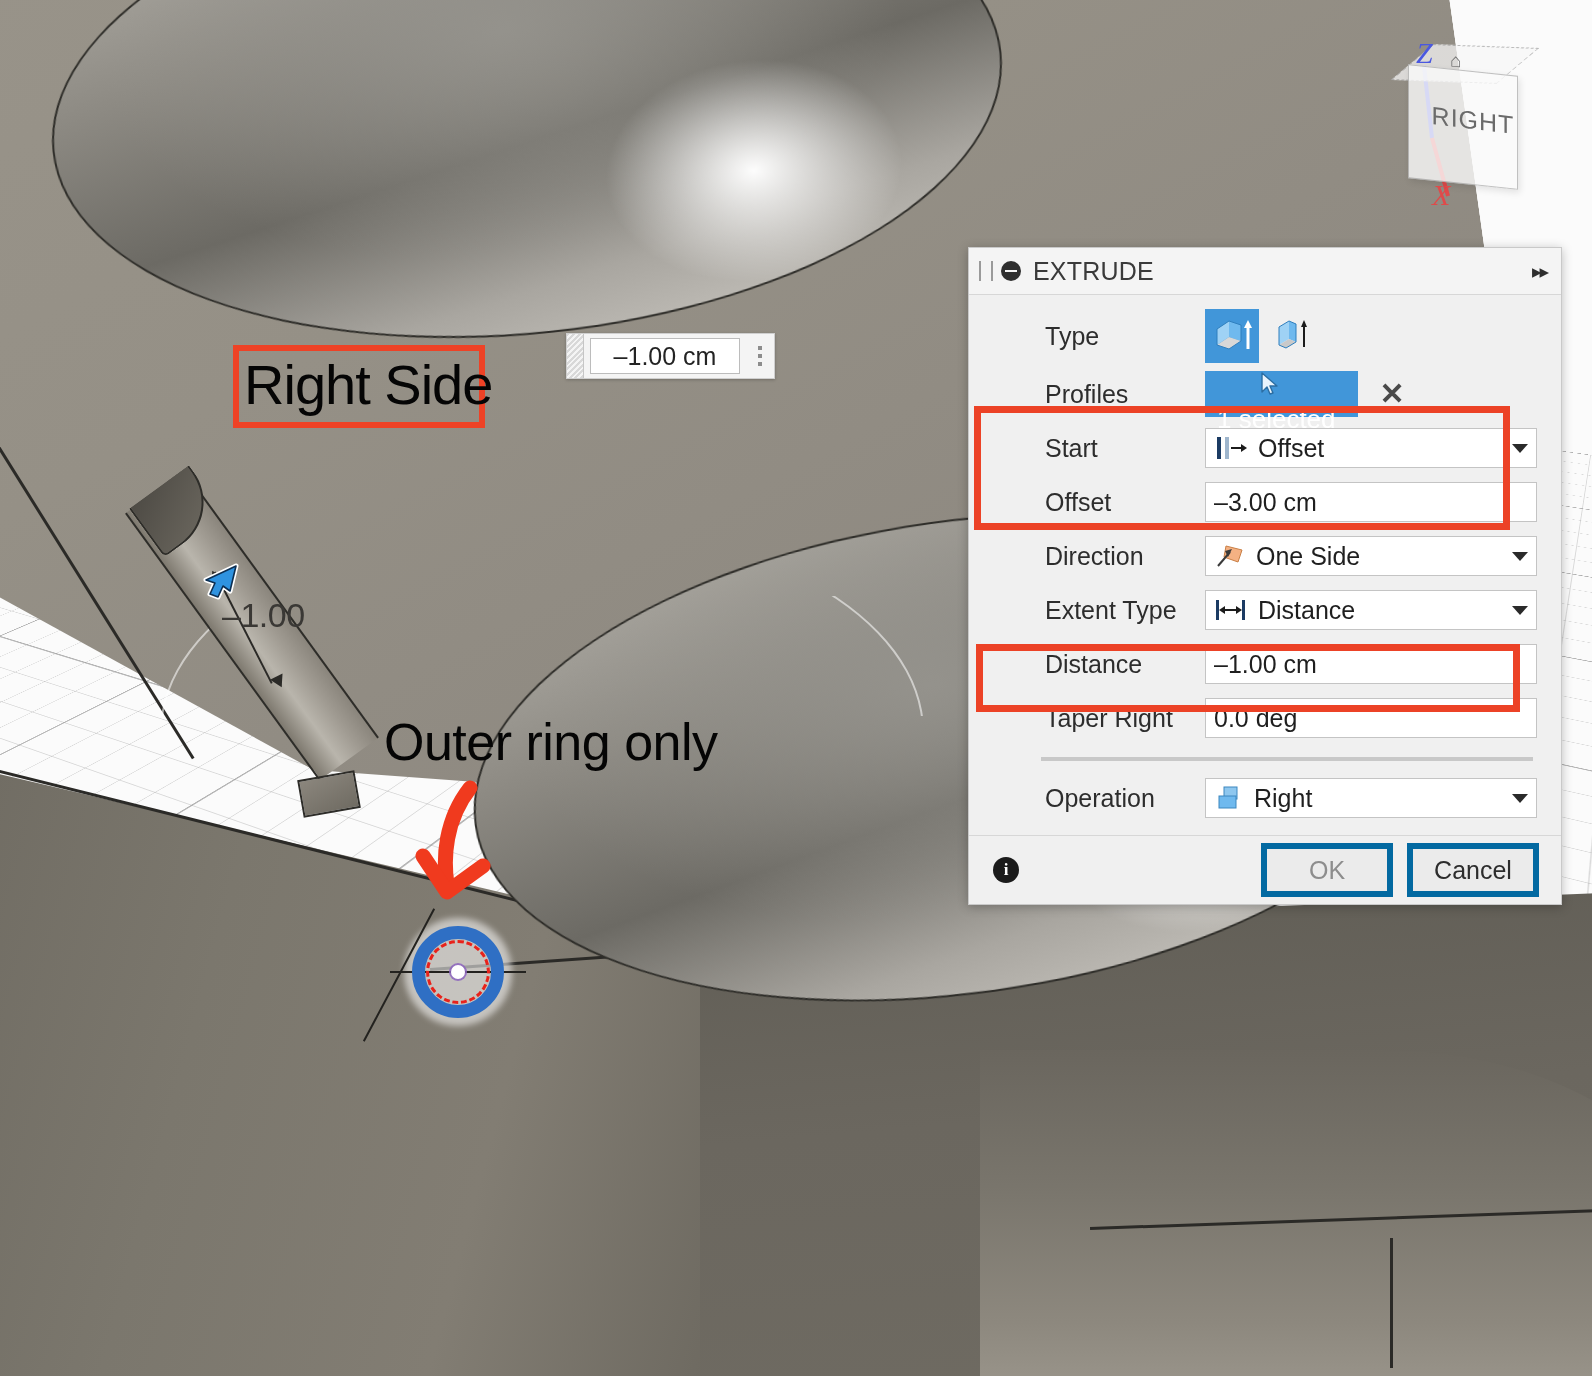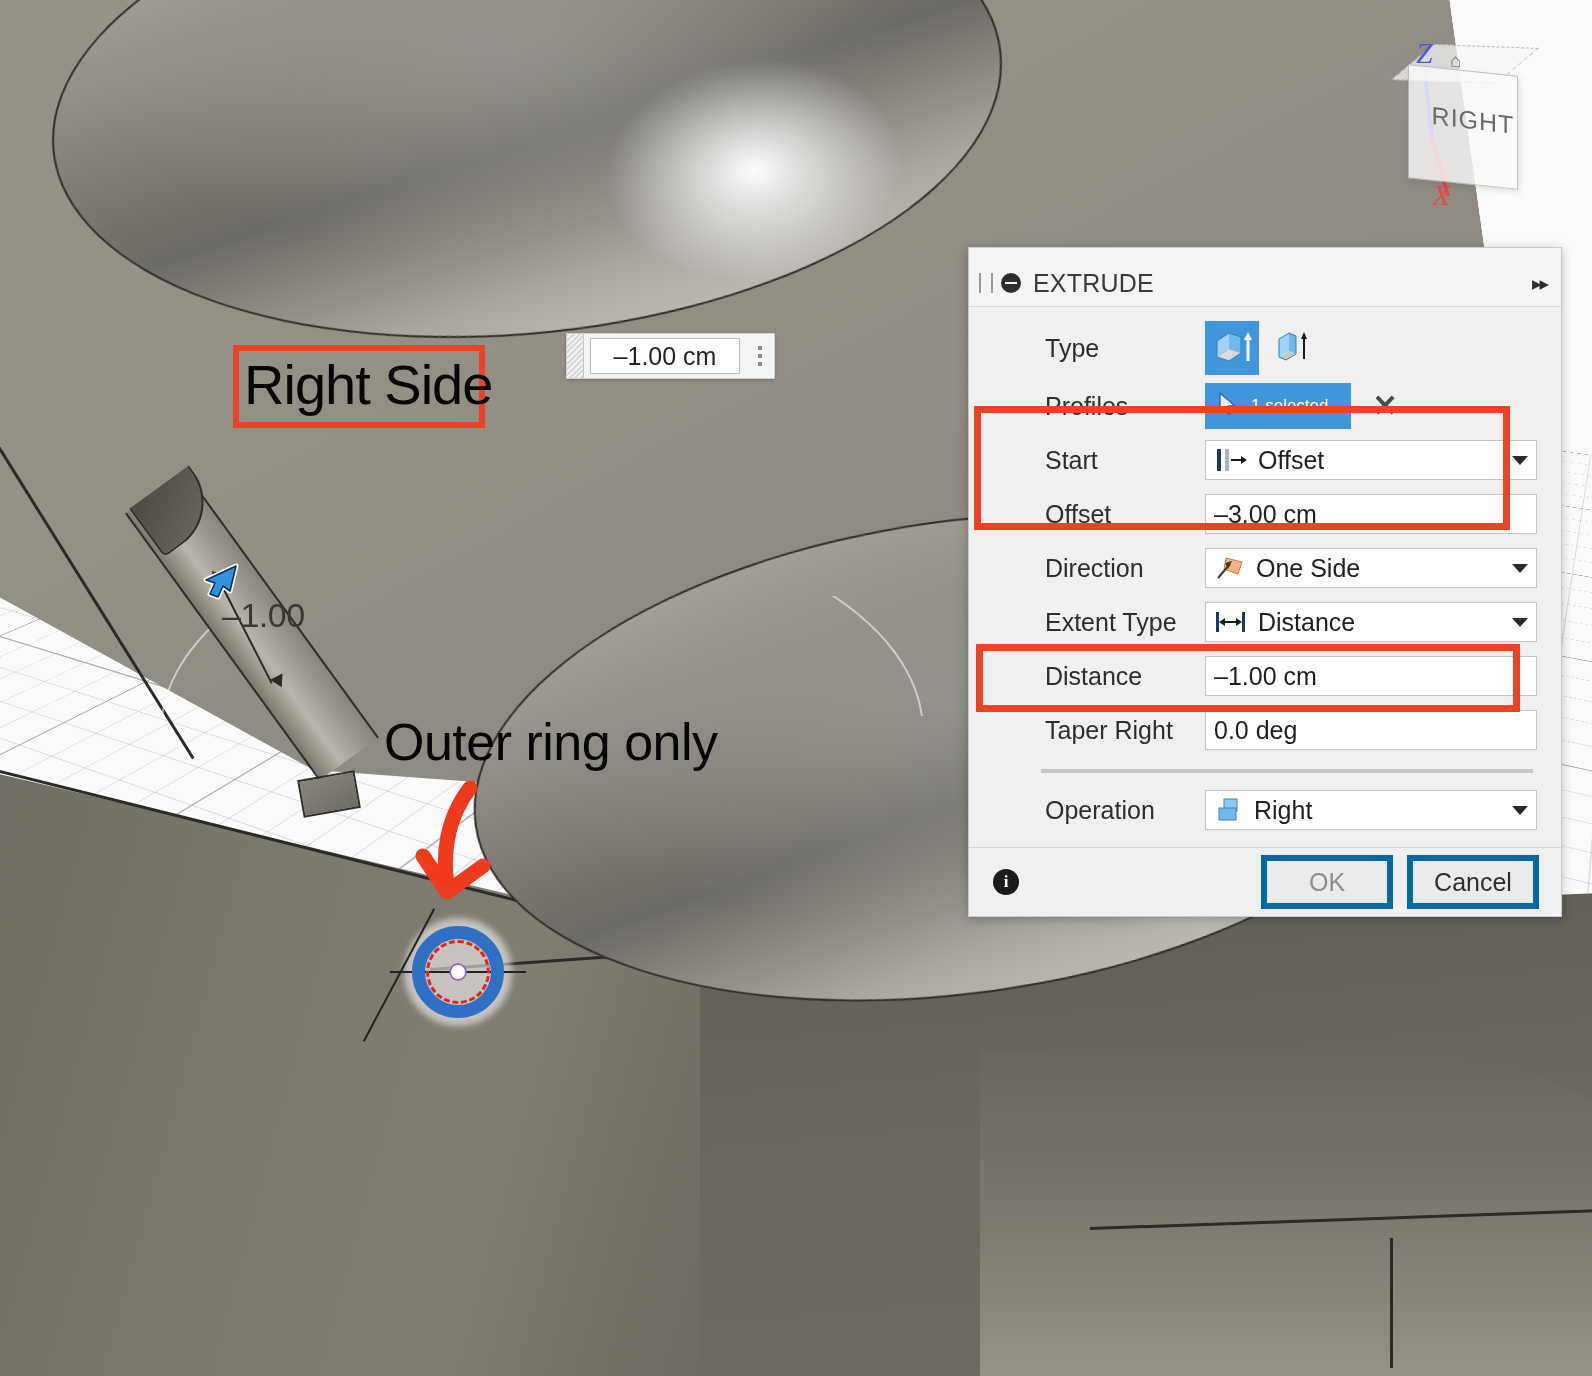--- a/index.html
+++ b/index.html
@@ -345,21 +345,21 @@
     box-shadow: 0 2px 10px rgba(0,0,0,0.25);
     font-size: 25px;
     color: #2d2d2d;
   }
   #dlg-titlebar {
     height: 46px;
     display: flex;
     align-items: center;
     background: #f4f4f4;
     border-bottom: 1px solid #d7d7d7;
-    padding: 12px 14px 0 10px;
+    padding: 0 14px 0 10px;
   }
   #dlg-grip {
     width: 10px; height: 20px; margin-right: 8px;
     border-left: 2px solid #9a9a9a;
     border-right: 2px solid #9a9a9a;
   }
   #dlg-collapse-icon {
     width: 20px; height: 20px; border-radius: 50%;
     background: #2e2e2e; margin-right: 12px;
     position: relative;
@@ -418,21 +418,22 @@
   .type-btn.sel { background: #4196d9; }
 
   
   #profiles-chip {
     height: 46px;
     background: #4196d9;
     color: #ffffff;
     display: inline-flex;
     align-items: center;
     padding: 0 22px 0 12px;
-    font-size: 17px;
+    font-size: 26px;
+    flex-direction: column;
   }
   #profiles-chip .cur { margin-right: 12px; }
   #profiles-clear {
     margin-left: 22px;
     font-size: 30px;
     color: #4a4a4a;
     font-weight: bold;
     line-height: 1;
   }
 

